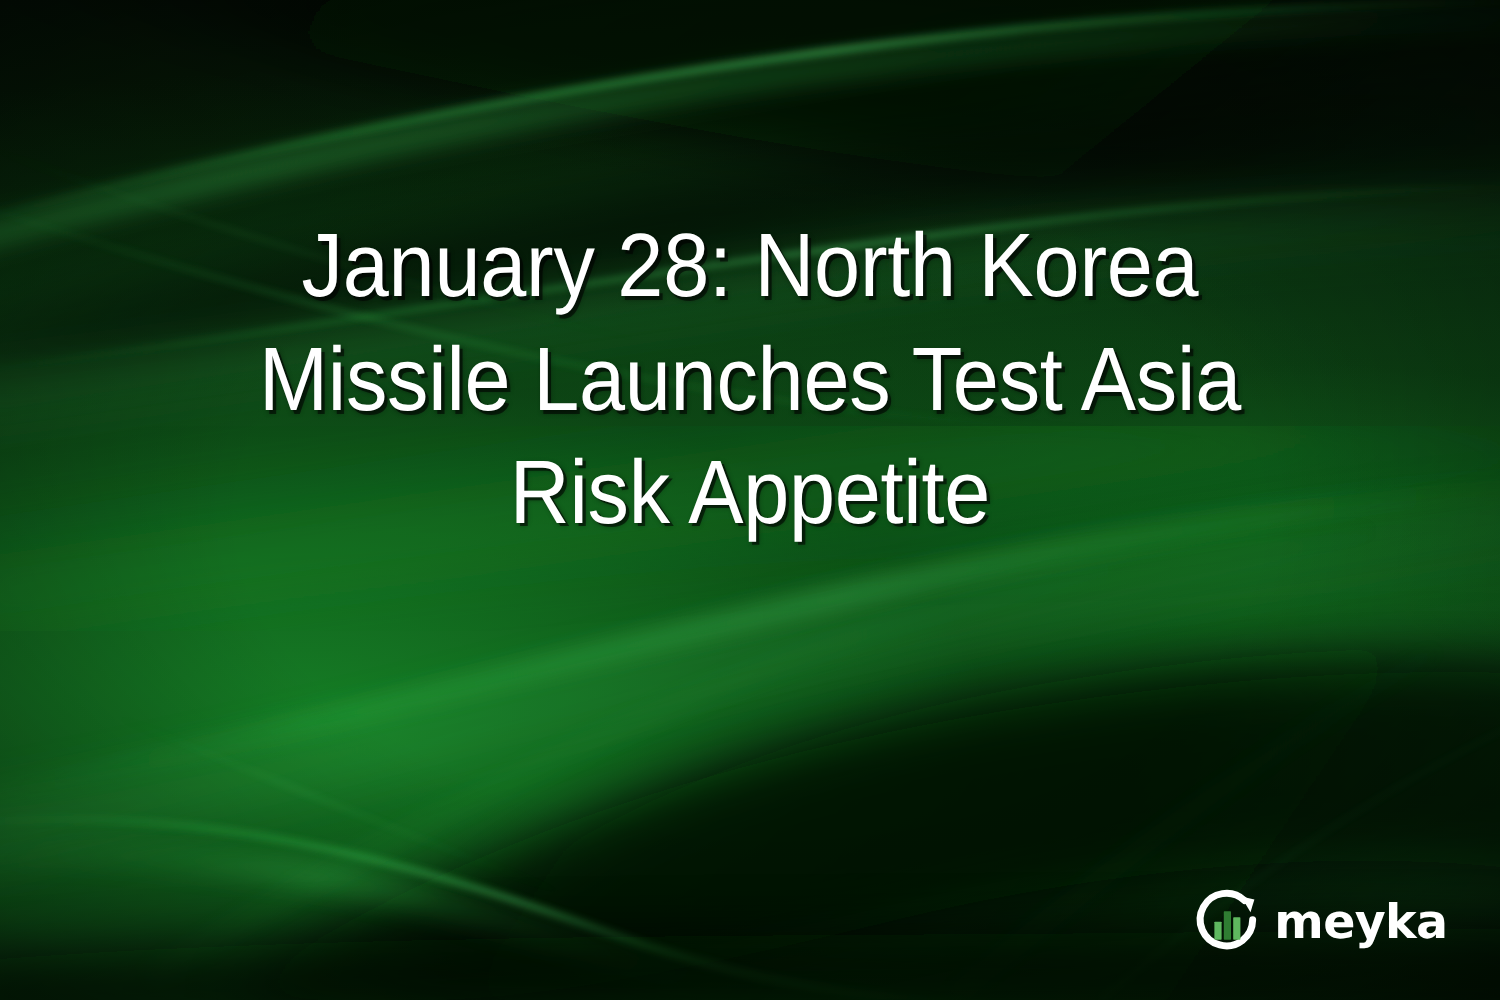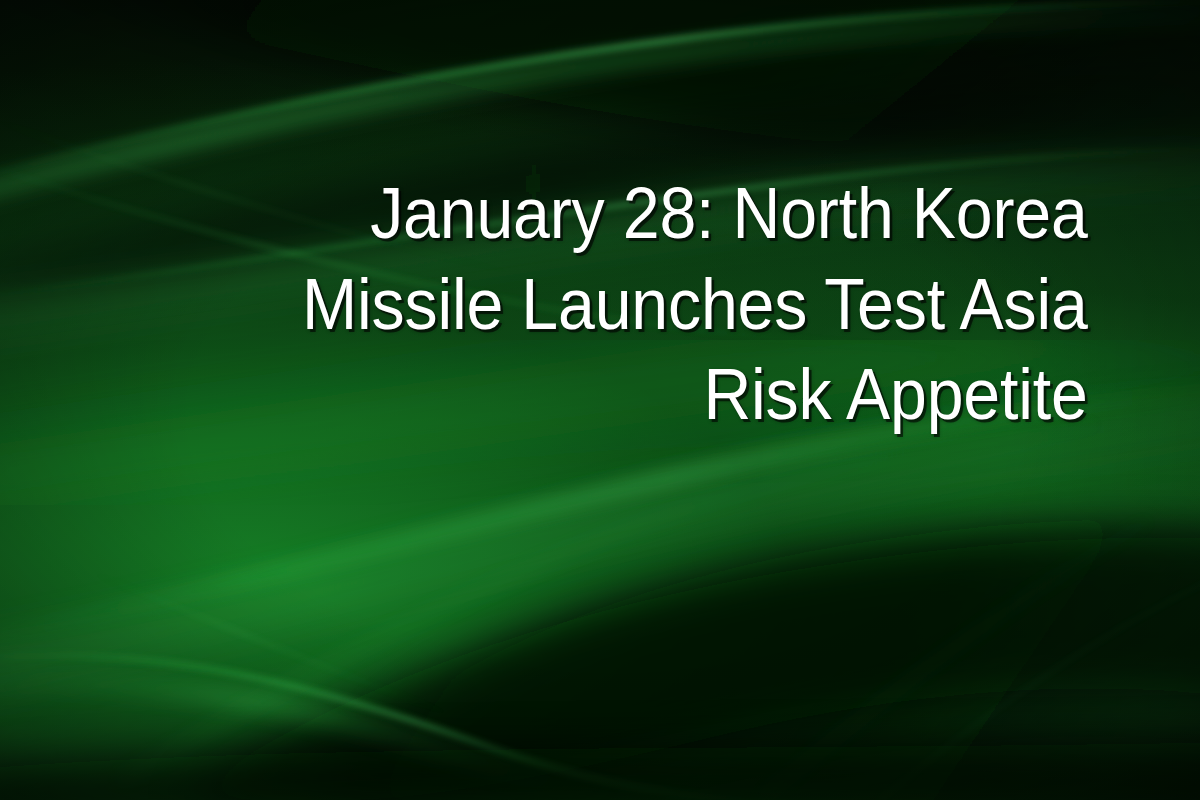--- a/index.html
+++ b/index.html
@@ -40,21 +40,21 @@
     background:
       radial-gradient(ellipse 85% 75% at 50% 52%, rgba(0,0,0,0) 40%, rgba(0,0,0,0.30) 78%, rgba(0,0,0,0.62) 100%);
   }
 
   
   .title-block {
     position: absolute;
     left: 0;
     right: 0;
     top: 168px;
-    text-align: right;
+    text-align: center;
     padding: 0 70px;
     z-index: 5;
   }
 
   .headline {
     color: #ffffff;
     font-family: "Liberation Sans Narrow", "Liberation Sans", sans-serif;
     font-size: 72px;
     font-weight: 400;
     line-height: 1.26;
@@ -187,14 +187,28 @@
   </svg>
 
   <div class="vignette"></div>
 
   <div class="title-block">
     <h1 class="headline">January 28: North Korea
 Missile Launches Test Asia
 Risk Appetite</h1>
   </div>
 
+  <div class="brand">
+    <svg class="brand-mark" viewBox="0 0 64 64" aria-hidden="true">
+
+      <path d="M 47.5,14.2
+               A 24 24 0 1 0 55,31.8" fill="none" stroke="#ffffff" stroke-width="6.4" stroke-linecap="round"></path>
+
+      <path d="M 44.5,10.6 L 56.6,13.2 L 53.0,25.0 Z" fill="#ffffff"></path>
+
+      <rect x="20.0" y="33.5" width="6.6" height="16.5" rx="0.6" fill="#5fb85f"></rect>
+      <rect x="28.6" y="24.0" width="6.6" height="26.0" rx="0.6" fill="#2f7d32"></rect>
+      <rect x="37.2" y="29.5" width="6.6" height="20.5" rx="0.6" fill="#5fb85f"></rect>
+    </svg>
+    <span class="brand-name">meyka</span>
+  </div>
 
 </div>
 
 </body></html>

